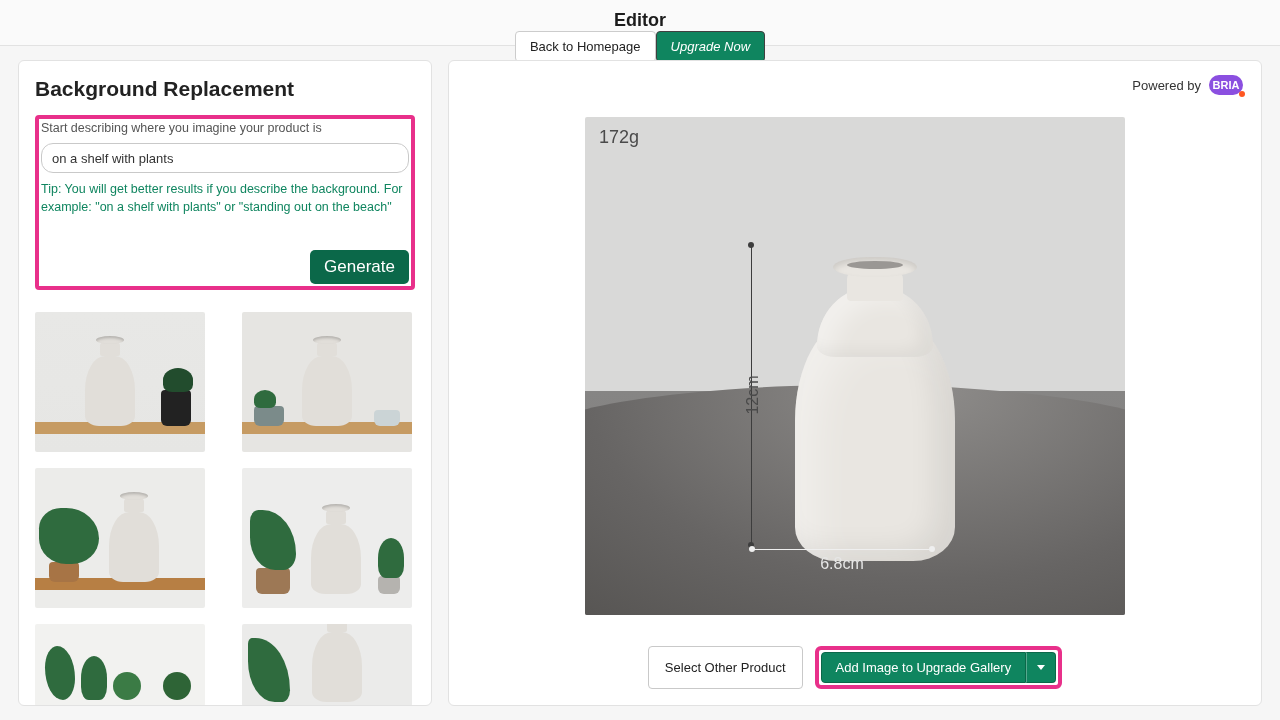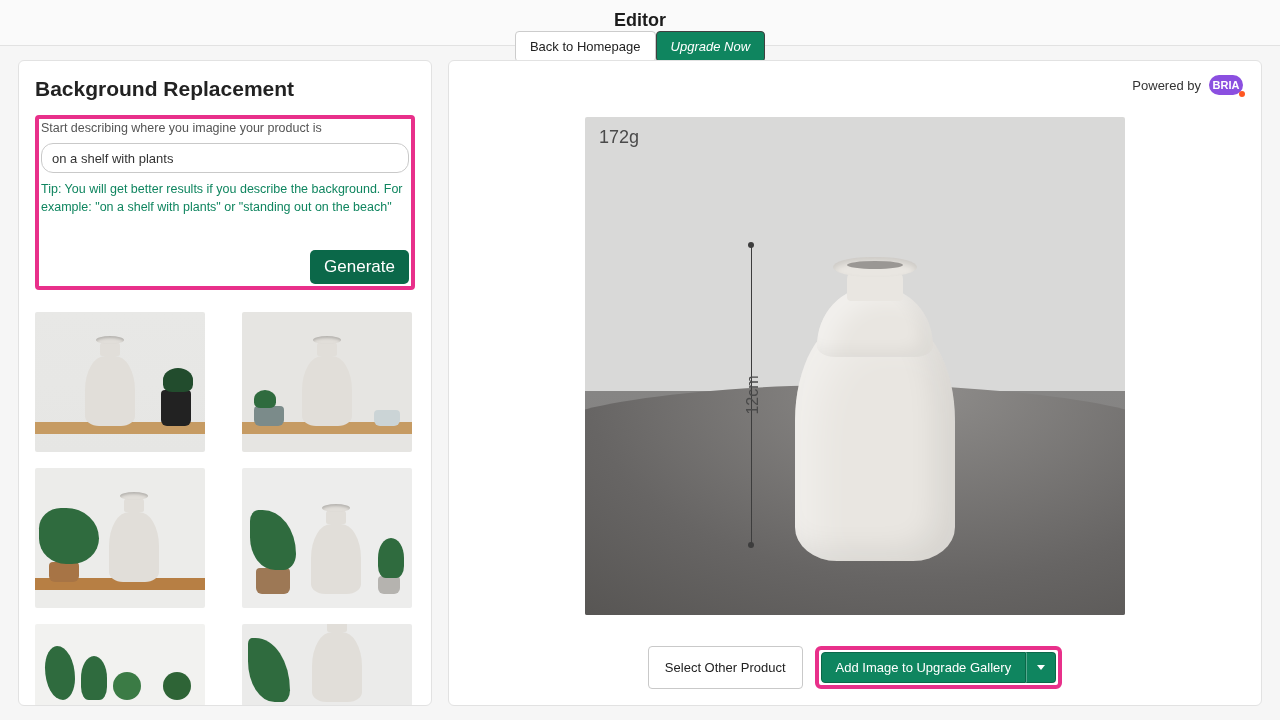--- a/index.html
+++ b/index.html
@@ -154,20 +154,26 @@
           <div class="vase-neck"></div>
           <div class="vase-lip"></div>
         </div>
 
         <div class="dim-v">
           <div class="line"></div>
             <div class="dot-t"></div>
             <div class="dot-b"></div>
           <div class="label">12cm</div>
         </div>
+        <div class="dim-h">
+          <div class="line"></div>
+            <div class="dot-l"></div>
+            <div class="dot-r"></div>
+          <div class="label">6.8cm</div>
+        </div>
       </div>
     </div>
 
     <div class="right-actions">
       <button class="sel-btn">Select Other Product</button>
       <div class="add-group">
         <button class="add-btn">Add Image to Upgrade Gallery</button>
         <button class="drop-btn">
           <span class="caret"></span>
         </button>

